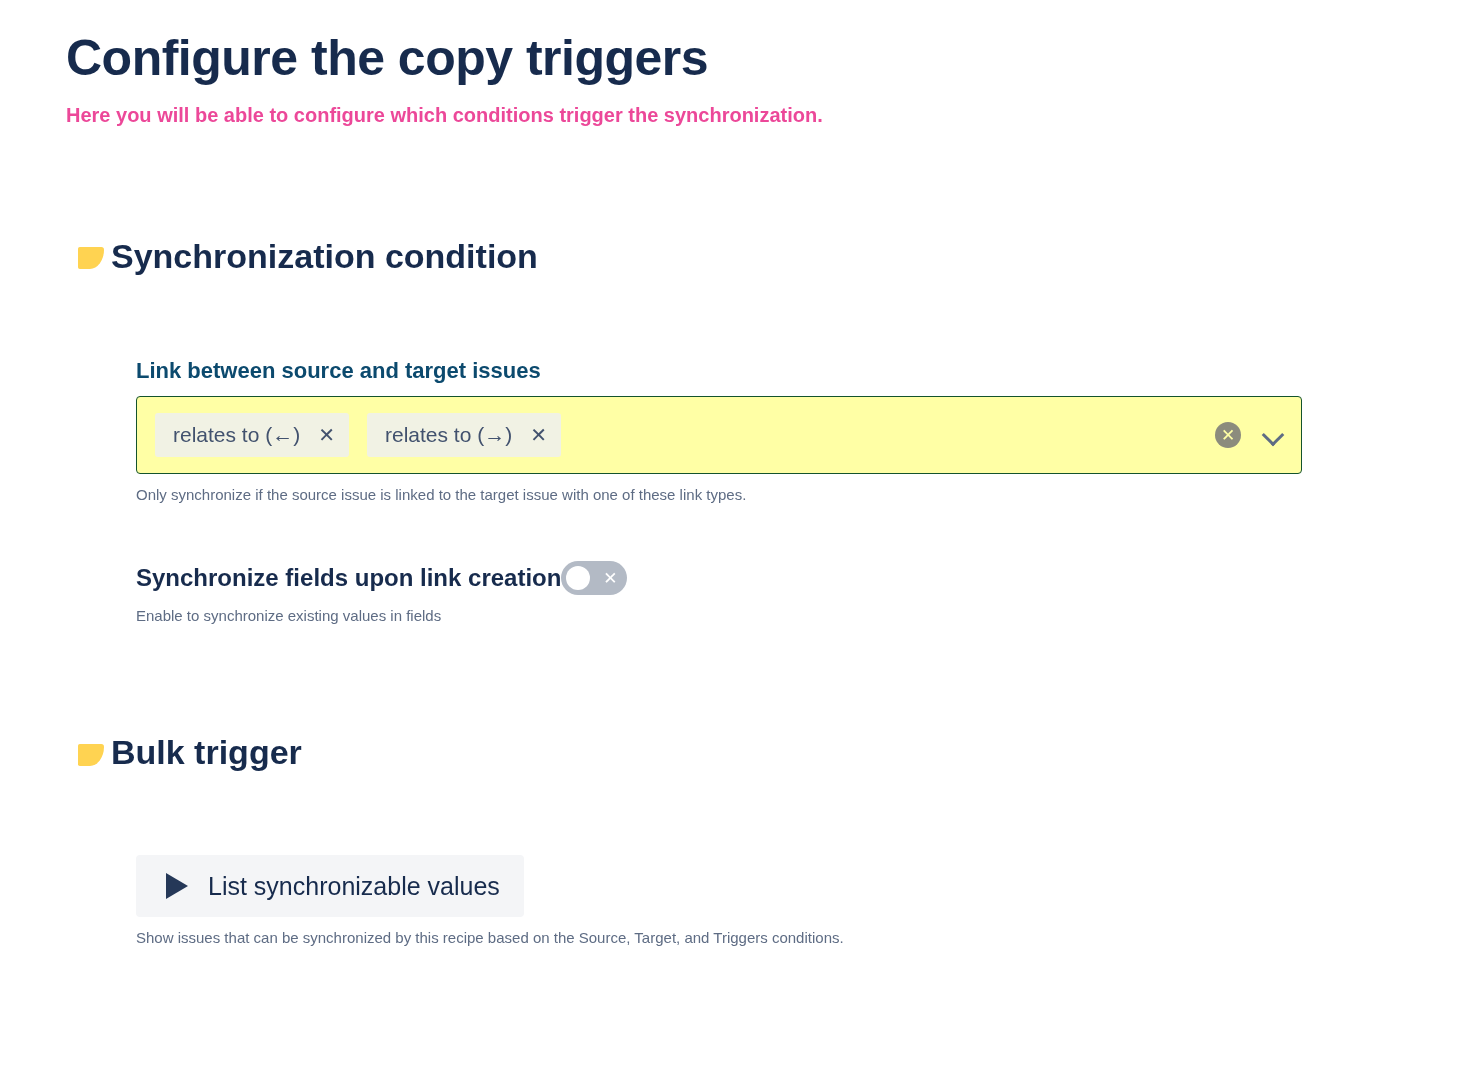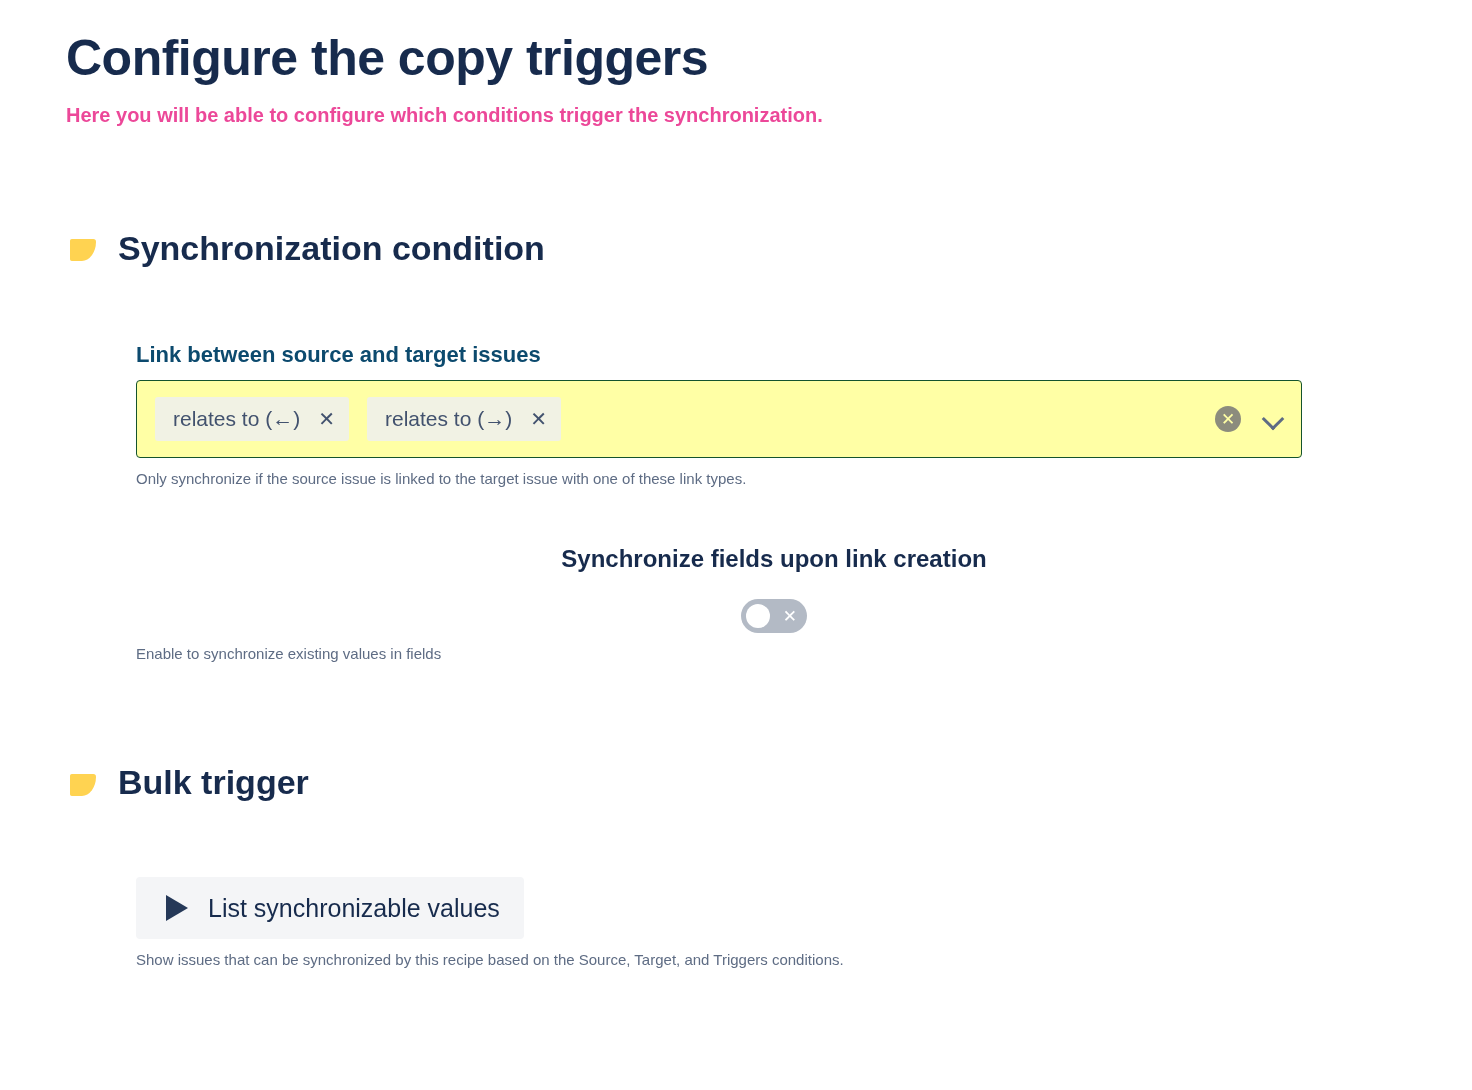--- a/index.html
+++ b/index.html
@@ -33,22 +33,22 @@
     margin: 0;
     line-height: 1.3;
   }
 
   .section {
     margin-top: 0;
   }
   .section-header {
     display: flex;
     align-items: center;
-    gap: 20px;
-    margin: 4px;
+    gap: 5px;
+    margin: 12px;
   }
   .marker {
     width: 28px;
     height: 28px;
     flex: 0 0 28px;
     position: relative;
   }
   .marker::before {
     content: "";
     position: absolute;
@@ -154,23 +154,21 @@
 
   .help-text {
     font-size: 15px;
     color: #5e6c84;
     margin: 12px 0 0 0;
   }
 
   .toggle-row {
     display: flex;
     align-items: center;
-    gap: 26px;
     margin-top: 58px;
-    flex-direction: column;
   }
   .toggle-label {
     font-size: 24px;
     font-weight: bold;
     color: #172b4d;
   }
   .toggle {
     width: 66px;
     height: 34px;
     border-radius: 17px;

